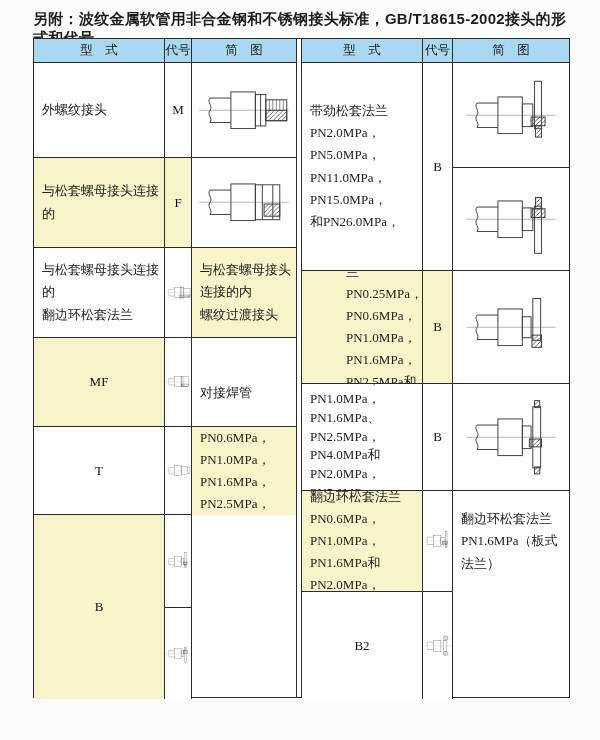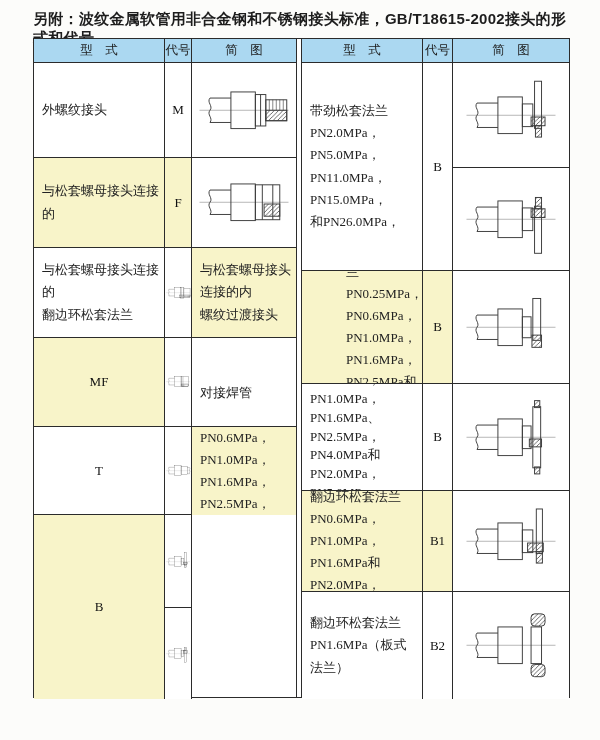--- a/index.html
+++ b/index.html
@@ -351,21 +351,20 @@
               <rect x="76" y="47" width="14" height="9" fill="url(#h11)" rx="0"></rect>
             </g>
           </svg>
         </div>
       </div>
       <div class="cell type hl">
         <div class="type-text" style="line-height: 1.7;">翻边环松套法兰
 PN0.6MPa，PN1.0MPa，
 PN1.6MPa和PN2.0MPa，</div>
       </div>
-      <div class="cell code hl">B1</div>
       <div class="cell diag-cell">
         <div class="sub" style="flex-grow: 1;">
           <svg viewBox="0 0 110 90" class="diag">
             <defs>
               <pattern id="h12" width="5" height="5" patternUnits="userSpaceOnUse">
                 <path d="M0,5 L5,0" stroke="#555" stroke-width="1"></path>
               </pattern>
             </defs>
             <g stroke="#3b3b3b" stroke-width="1.1" fill="none">
               <line x1="4" y1="45" x2="106" y2="45" stroke="#8a8a8a" stroke-width="0.7"></line>

